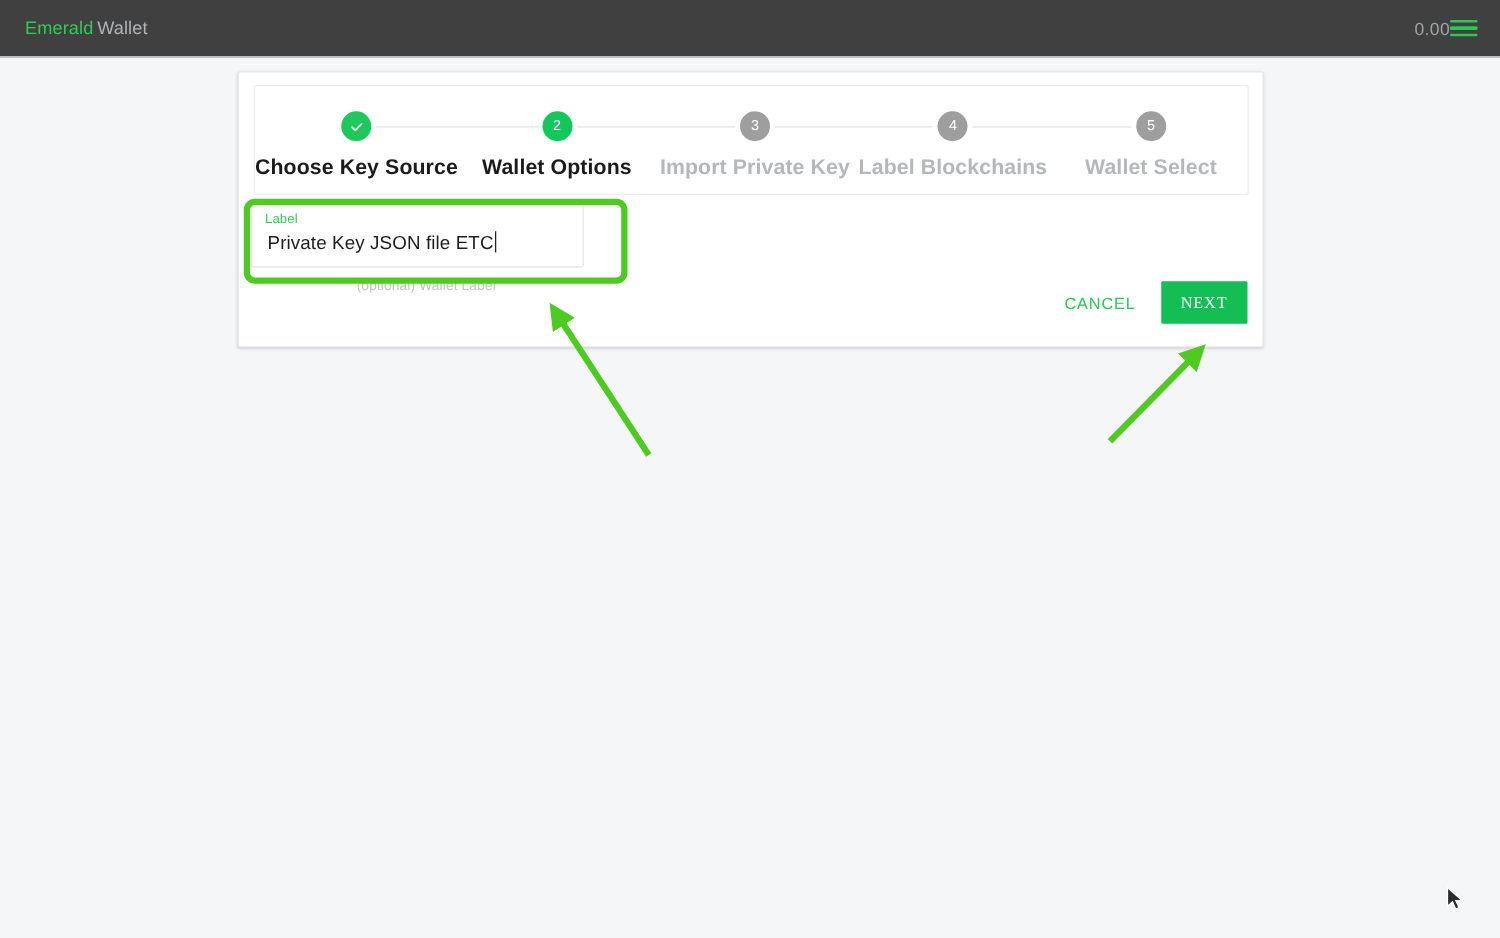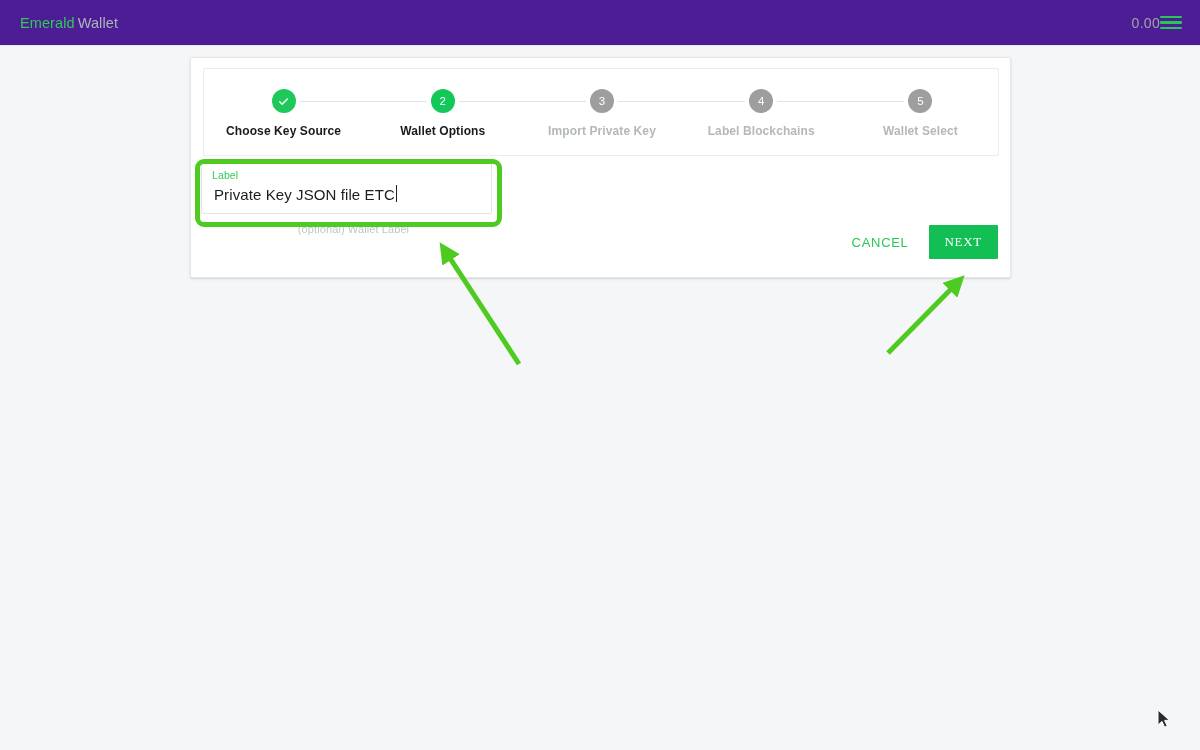--- a/index.html
+++ b/index.html
@@ -14,21 +14,21 @@
     -webkit-font-smoothing: antialiased;
     position: relative;
   }
 
   
   .header {
     position: absolute;
     top: 0; left: 0;
     width: 1200px;
     height: 46px;
-    background: #4c1d95;
+    background: #404040;
     border-bottom: 1px solid #e8e8e8;
     display: flex;
     align-items: center;
     justify-content: space-between;
     padding: 0 18px 0 20px;
   }
   .brand {
     font-size: 14.5px;
     letter-spacing: 0.1px;
   }
@@ -113,21 +113,21 @@
     position: relative;
     z-index: 2;
   }
   .step-circle.done { background: #1fc85a; }
   .step-circle.active { background: #13c85a; }
   .step-circle.todo { background: #9e9e9e; }
   .step-circle svg { display: block; }
 
   .step-label {
     margin-top: 11px;
-    font-size: 12px;
+    font-size: 17px;
     letter-spacing: 0.1px;
     white-space: nowrap;
   }
   .step-label.strong { color: #1b1b1b; font-weight: bold; }
   .step-label.muted  { color: #b4b8ba; font-weight: bold; }
 
   
   .step .connector {
     position: absolute;
     top: 11.5px;
@@ -137,21 +137,21 @@
     width: calc(100% - 32px);
     z-index: 1;
   }
   .step:last-child .connector { display: none; }
 
   
   .field-wrap {
     position: absolute;
     left: 10px;
     top: 104px;
-    width: 291px;
+    width: 266px;
   }
   .field-box {
     border: 1px solid #e4e4e4;
     border-radius: 2px;
     height: 52px;
     padding: 6px 10px 0 10px;
     background: #fff;
     position: relative;
   }
   .field-legend {

